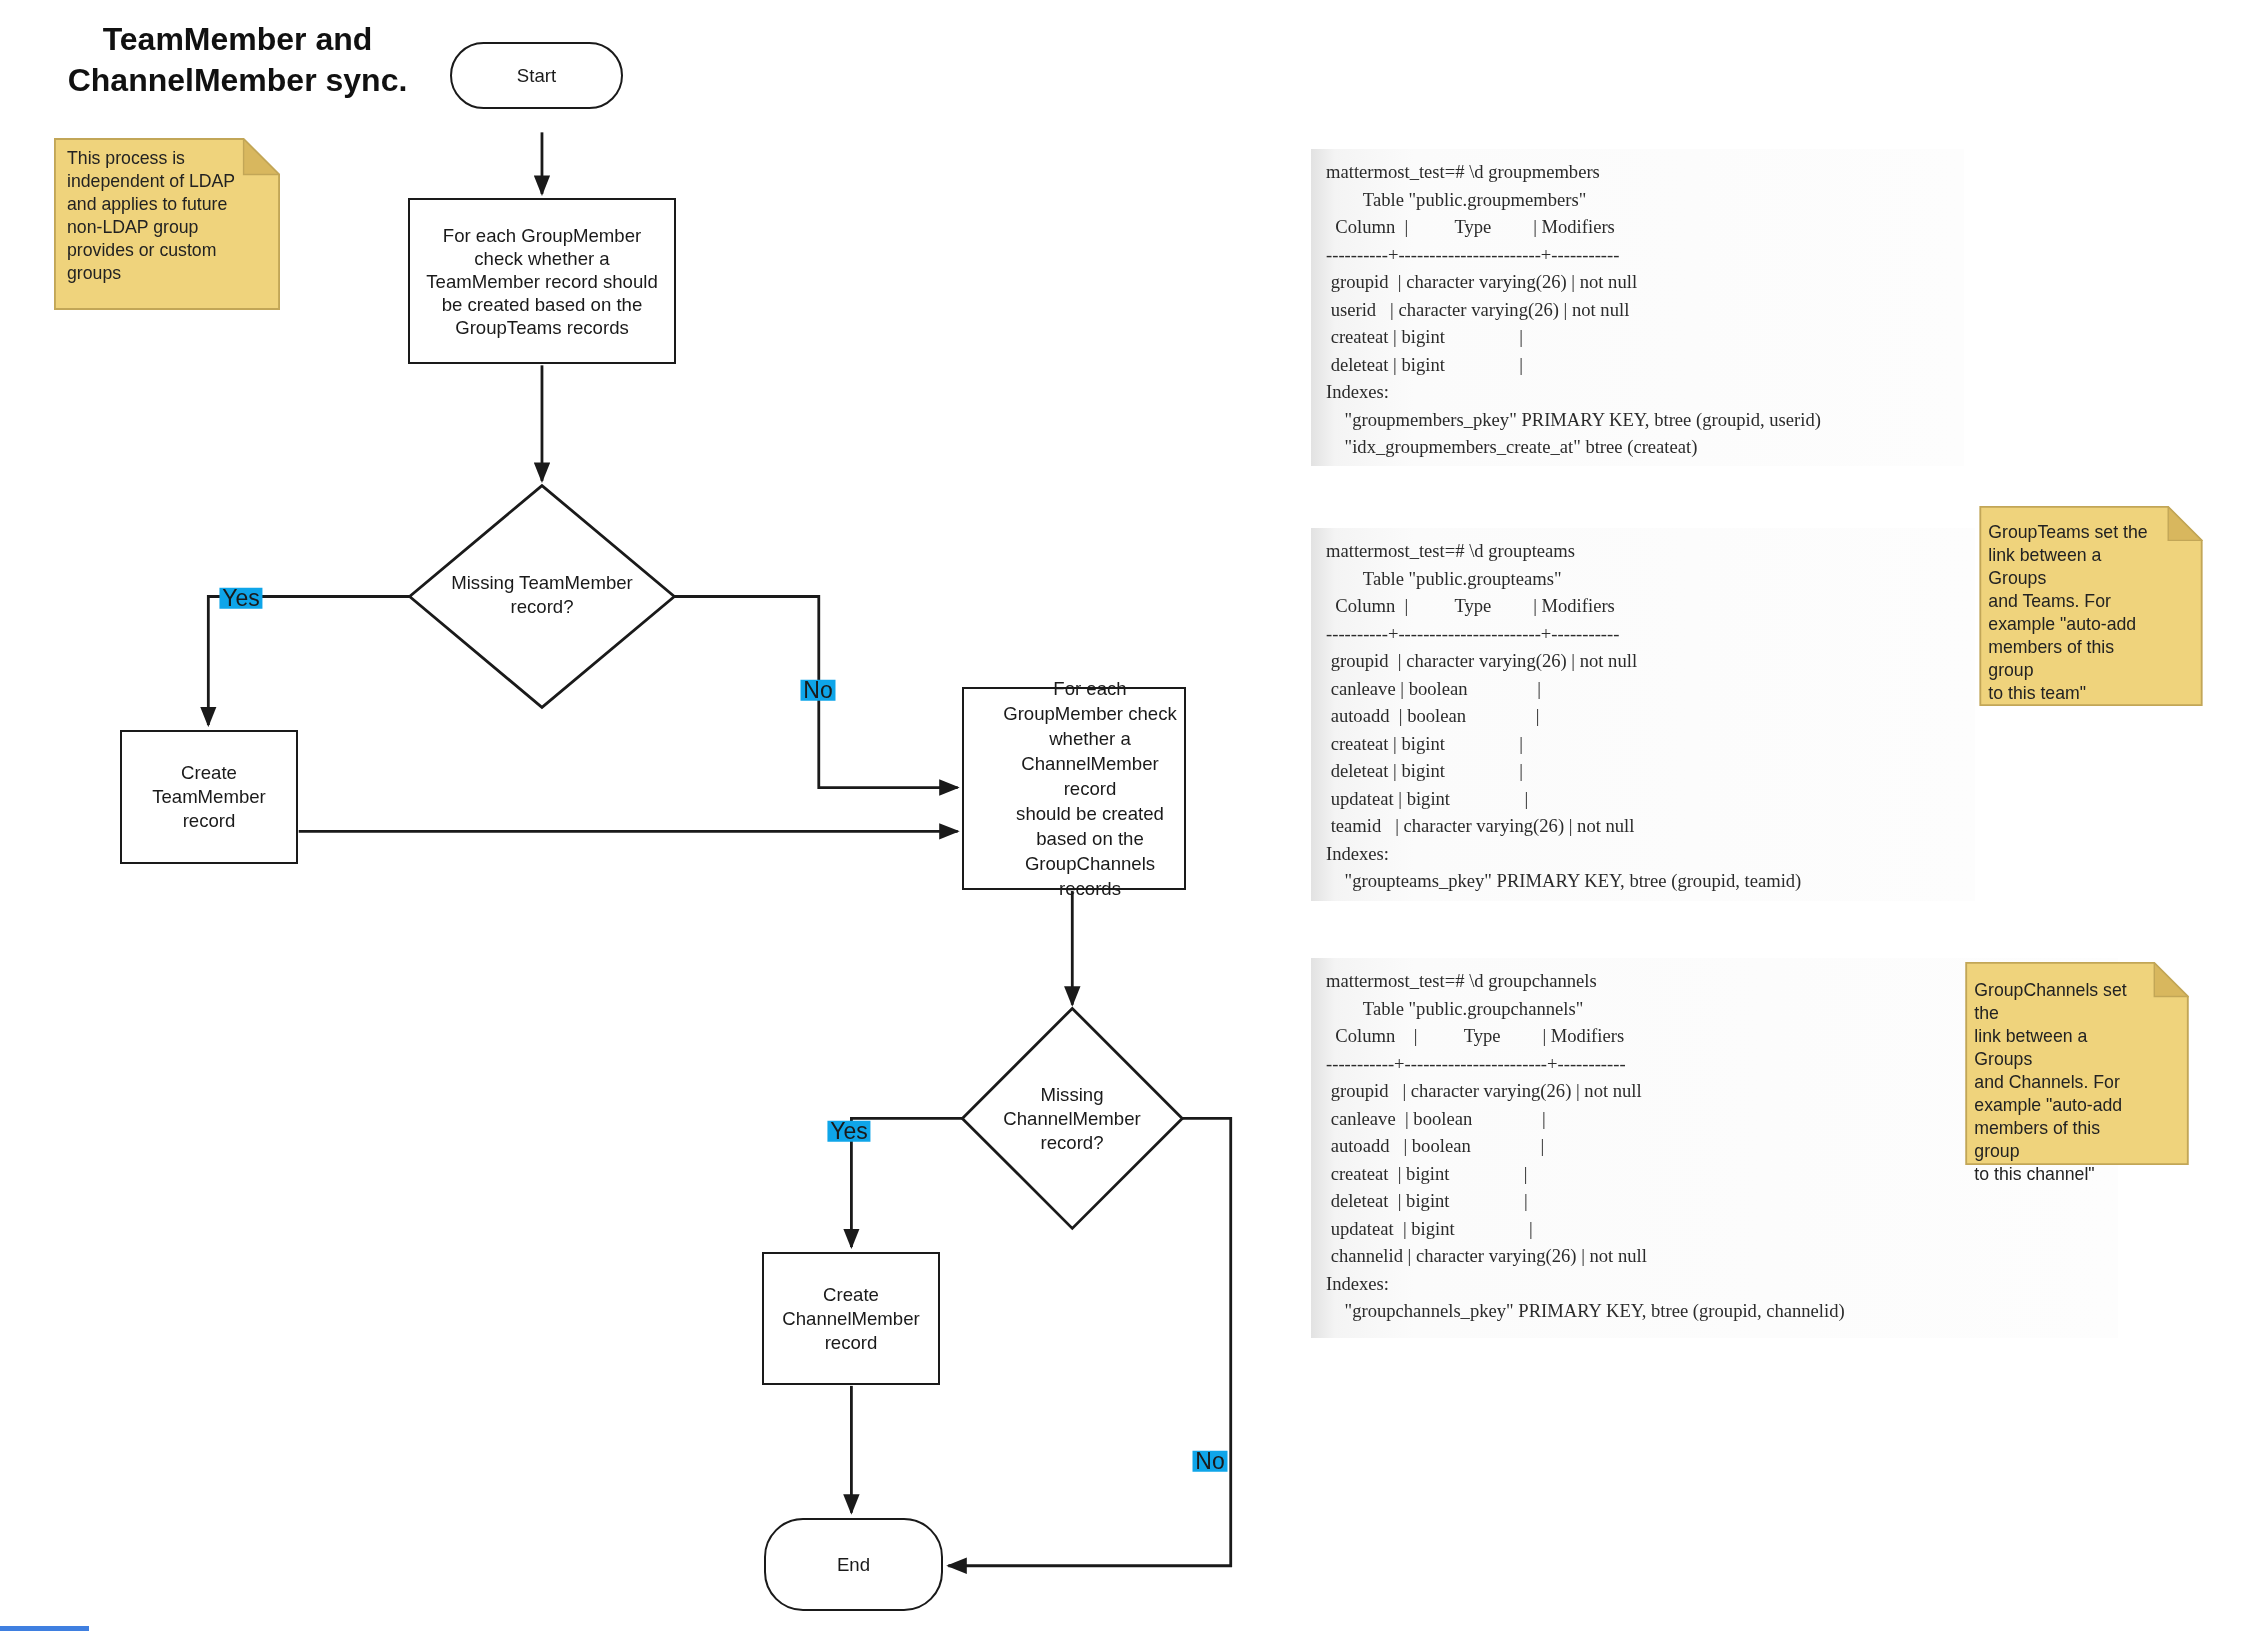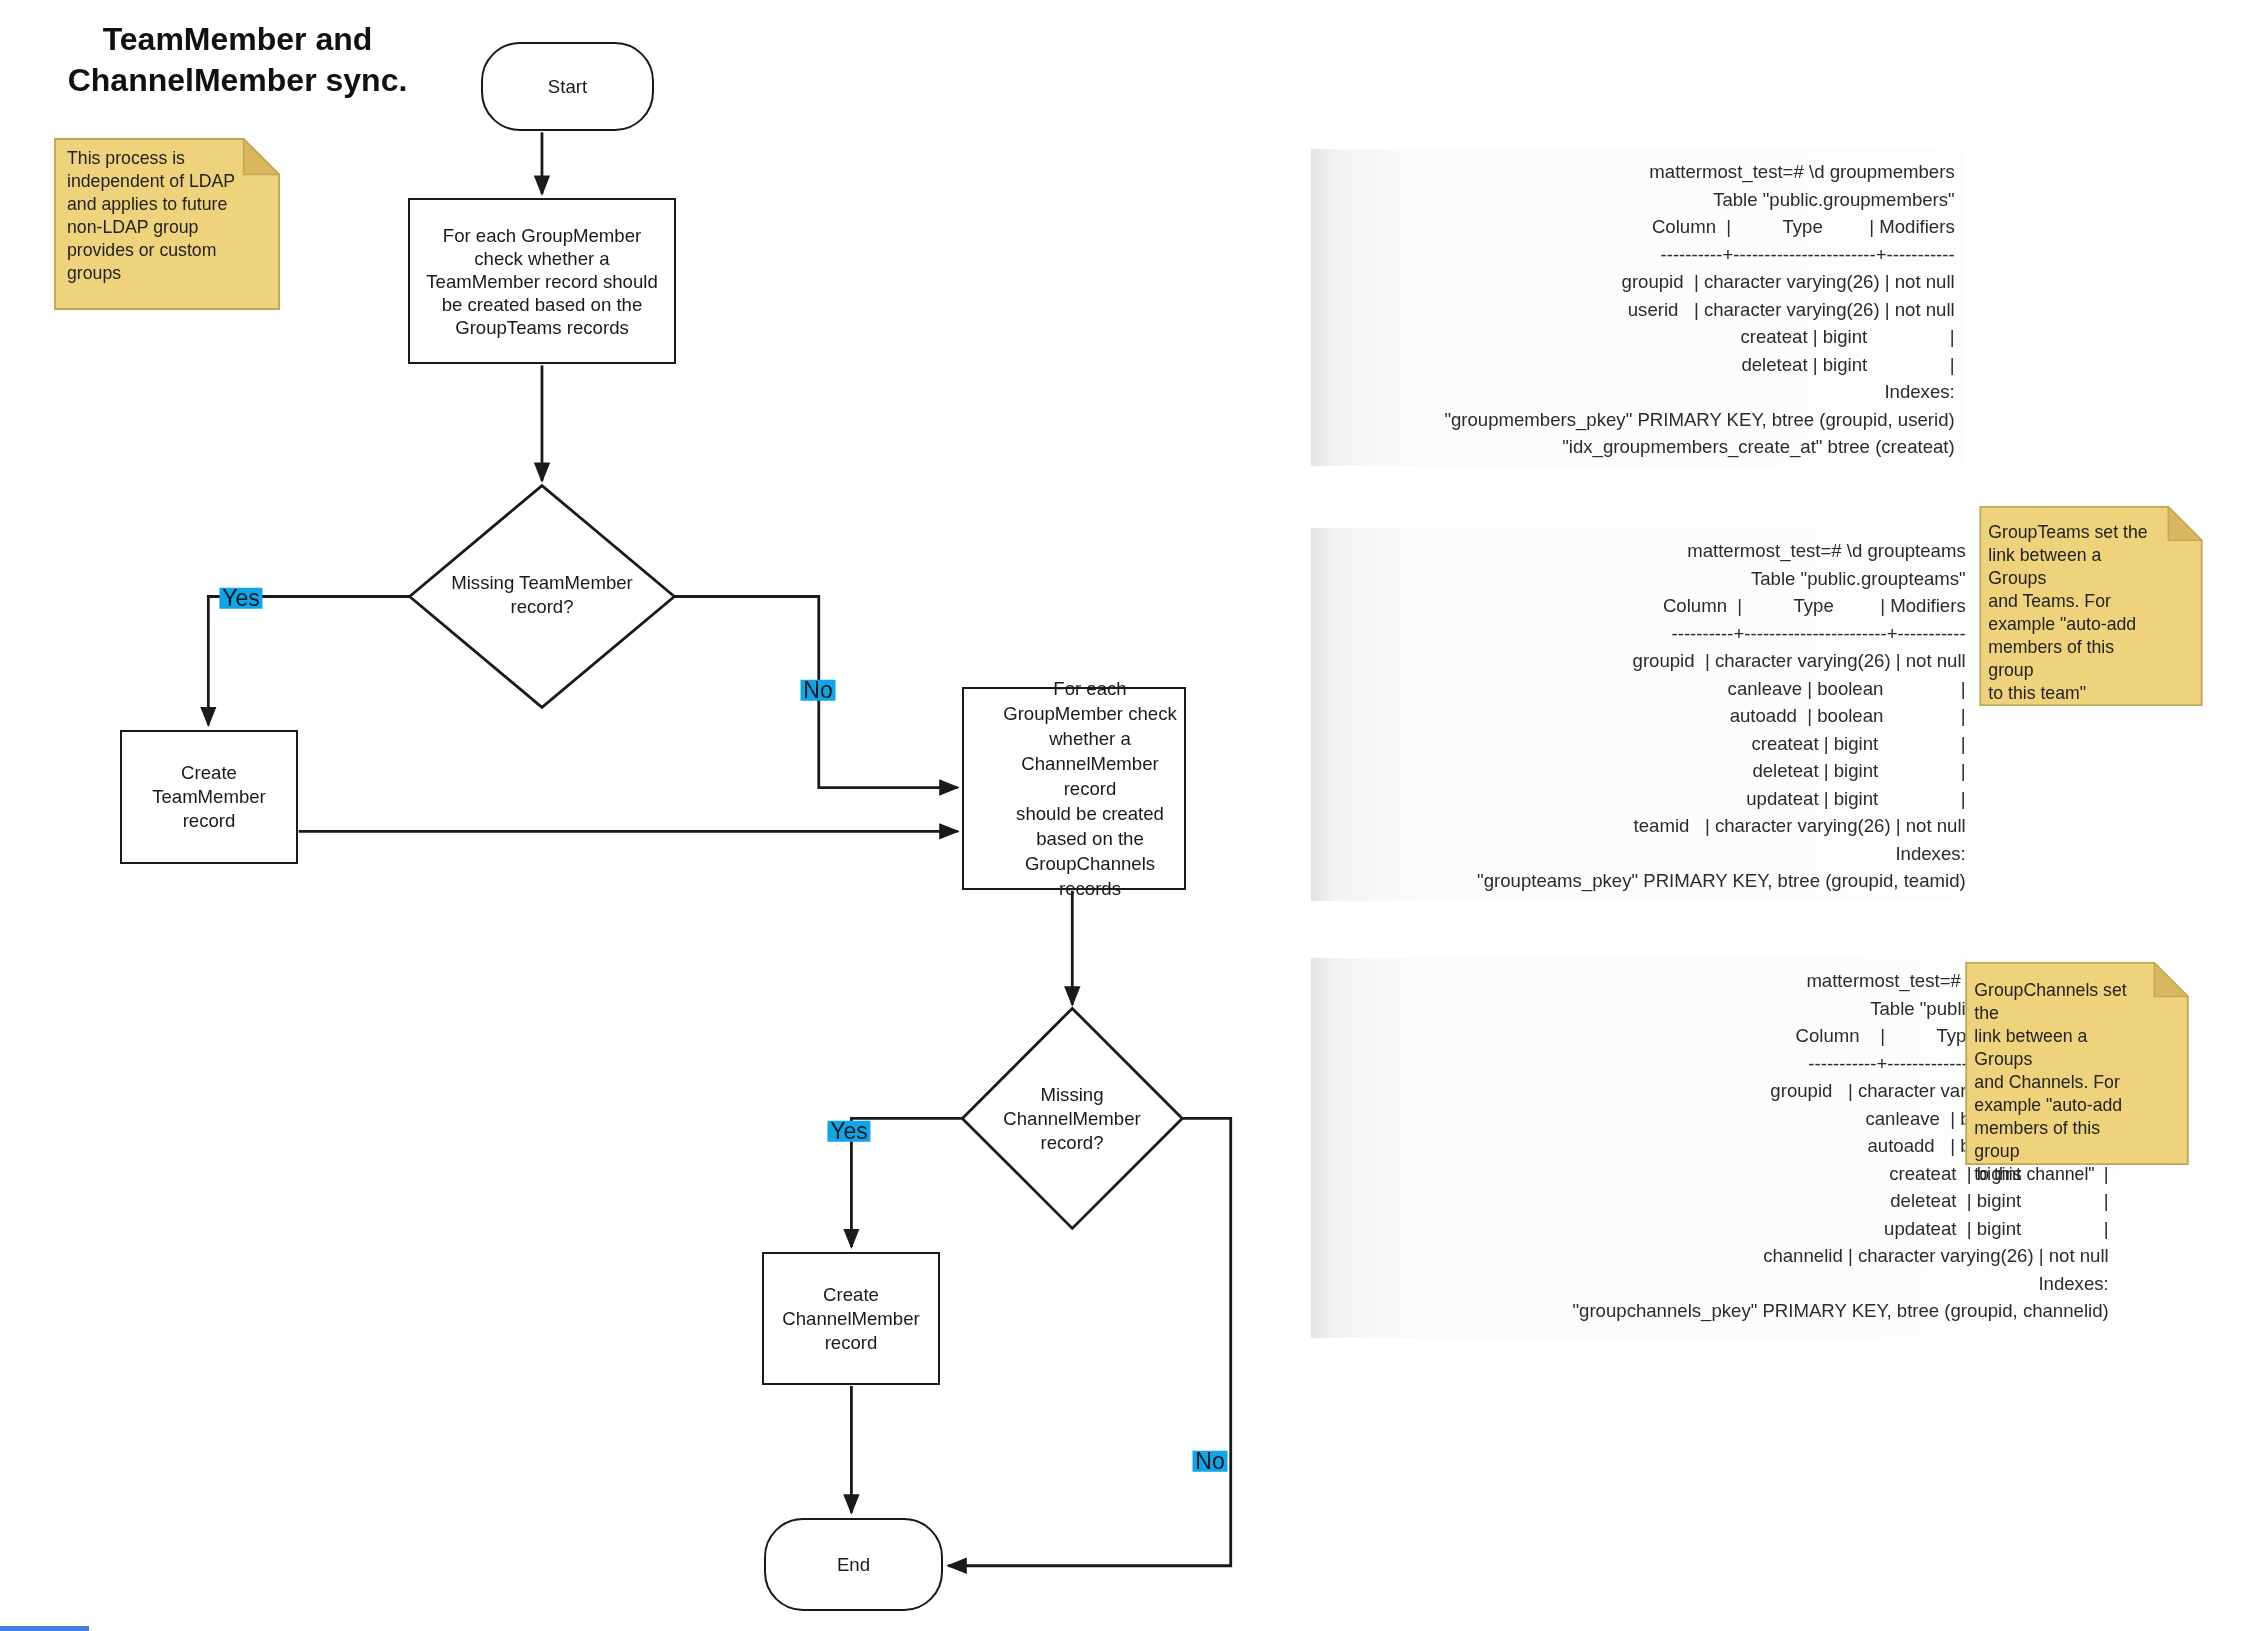--- a/index.html
+++ b/index.html
@@ -24,22 +24,22 @@
         font-size:32px;line-height:41px;font-weight:bold;color:#111;white-space:pre-line;}
   
   .note{position:absolute;}
   .note svg{position:absolute;left:0;top:0;}
   .note .note-body{stroke:#c2a657;stroke-width:2;}
   .note .note-fold{stroke:#c2a657;stroke-width:1.5;}
   .note-text{position:absolute;left:0;top:0;width:100%;box-sizing:border-box;
         text-align:left;font-size:17.7px;line-height:23px;color:#222;white-space:pre-line;}
   
   .terminal{position:absolute;background:linear-gradient(to right,#e2e2e2 0px,#f4f4f4 24px,#fbfbfb 103px,#fdfdfd 100%);}
-  .terminal pre{margin:0;padding:9.3px 9.3px 0 15px;font-family:Liberation Sans, sans-serif;
-        font-size:18.6px;line-height:27.5px;color:#2b2b2b;text-align:right;}
+  .terminal pre{margin:0;padding:9.3px 9.3px 0 15px;font-family:Liberation Serif, serif;
+        font-size:18.6px;line-height:27.5px;color:#2b2b2b;}
   
   #bottom-strip{position:absolute;left:0;top:1626px;width:89px;height:5.6px;background:#3f7fe0;}
 </style>
 </head>
 <body>
 
 <div id="canvas">
 
   <svg id="flow-svg" viewBox="0 0 2426 1750">
     <defs>
@@ -69,21 +69,21 @@
       <path class="note-fold" d="M203,1 L241,39 L203,39 Z" fill="#d8b75e"></path>
     </svg>
     <div class="note-text" style="padding:9.3px 13px 0 13px;">This process is
 independent of LDAP
 and applies to future
 non-LDAP group
 provides or custom
 groups</div>
   </div>
 
-  <div class="node terminator" style="left:481px;top:42px;width:173px;height:89px;justify-content:center;">
+  <div class="node terminator" style="left:450px;top:42px;width:173px;height:67px;justify-content:center;">
     <span>Start</span>
   </div>
 
   <div class="node" style="left:408px;top:198px;width:268px;height:166px;line-height:23px;">
     <span>For each GroupMember
 check whether a
 TeamMember record should
 be created based on the
 GroupTeams records</span>
   </div>

